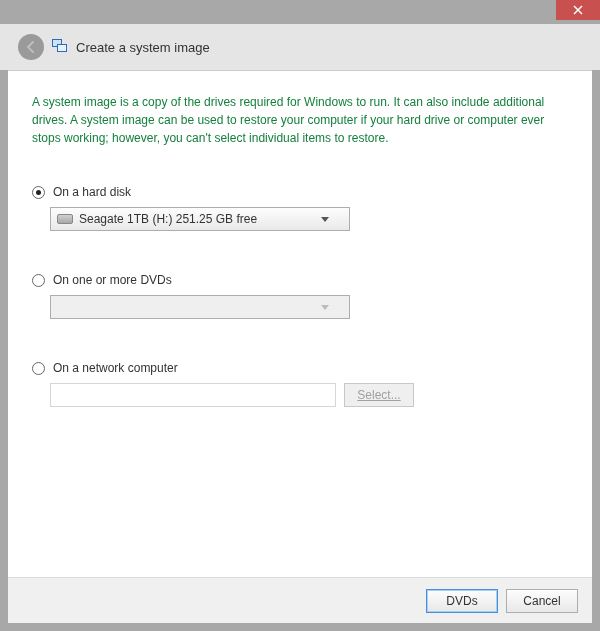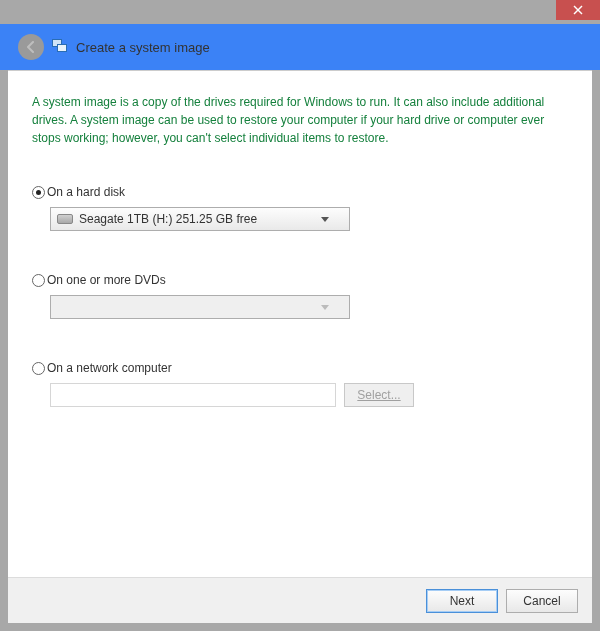--- a/index.html
+++ b/index.html
@@ -31,21 +31,21 @@
     height: 20px;
     background: #c8504f;
     display: flex;
     align-items: center;
     justify-content: center;
     cursor: pointer;
   }
   .close-btn svg { width: 10px; height: 10px; }
   .header-strip {
     height: 46px;
-    background: #3b82f6;
+    background: #e5e5e5;
     display: flex;
     align-items: center;
     padding-left: 18px;
     gap: 8px;
   }
   .back-circle {
     width: 26px;
     height: 26px;
     border-radius: 50%;
     background: #9a9a9a;
@@ -93,21 +93,21 @@
     font-size: 12px;
     line-height: 1.5;
     margin-bottom: 38px;
   }
   .option-group {
     margin-bottom: 42px;
   }
   .radio-row {
     display: flex;
     align-items: center;
-    gap: 2px;
+    gap: 8px;
     margin-bottom: 8px;
     font-size: 12px;
     color: #333;
   }
   .radio {
     width: 13px;
     height: 13px;
     border: 1px solid #666;
     border-radius: 50%;
     position: relative;
@@ -274,18 +274,18 @@
         </div>
         <div class="net-row">
           <input class="net-input" type="text" readonly="" value="" style="">
           <div class="select-btn">Select...</div>
         </div>
       </div>
 
     </div>
 
     <div class="footer-bar">
-      <div class="btn primary">Next</div>
+      <div class="btn primary">DVDs</div>
       <div class="btn">Cancel</div>
     </div>
   </div>
 
 </div>
 
 </body></html>

